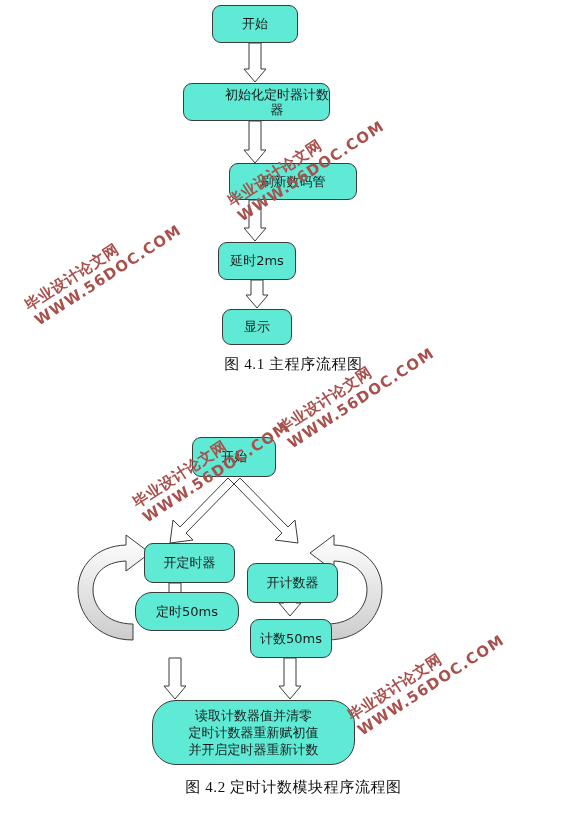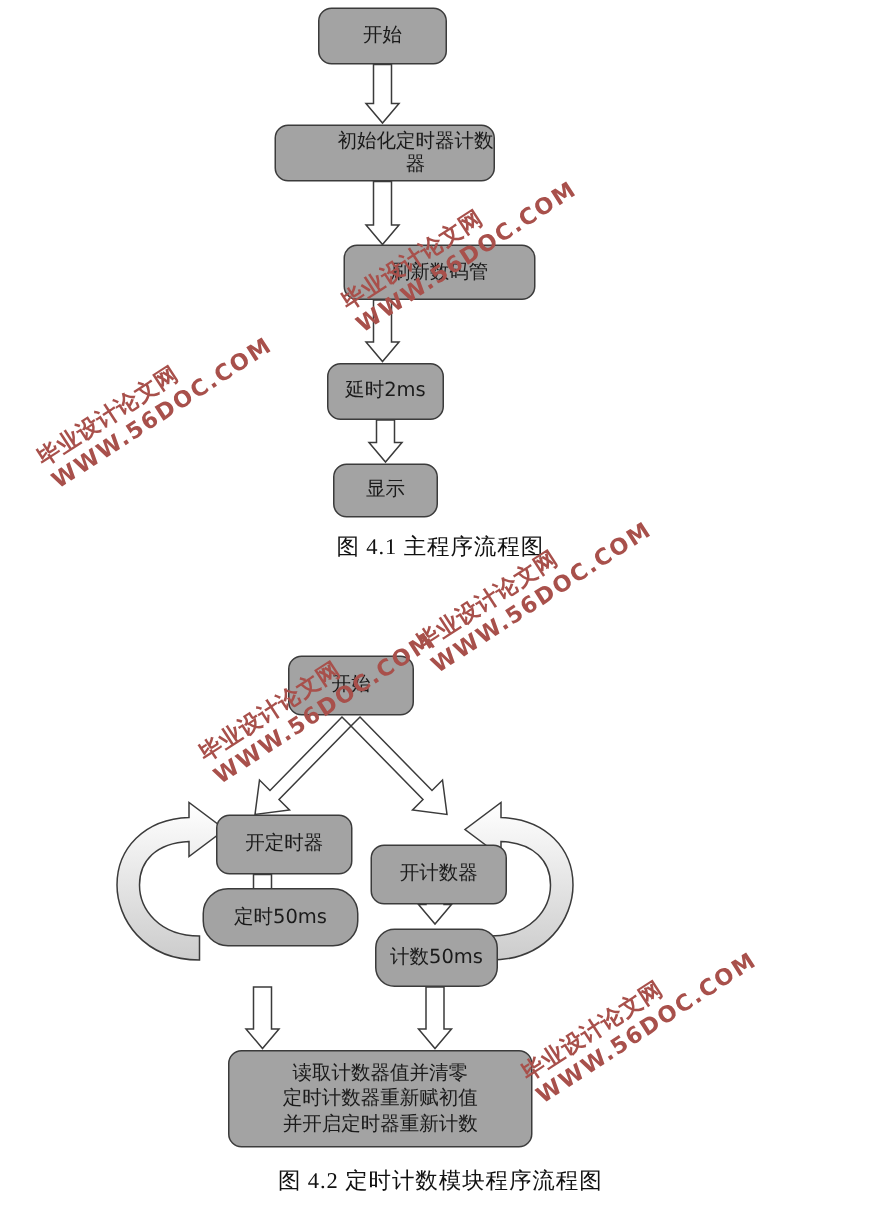--- a/index.html
+++ b/index.html
@@ -29,21 +29,21 @@
 
   
   .diagram{position:absolute;left:0;top:0;z-index:2;}
 
   
   .node{
     position:absolute;
     box-sizing:border-box;
     border:1px solid #3b3b3b;
     border-radius:9px;
-    background:#a3a3a3;
+    background:#5eead4;
     display:flex;
     align-items:center;
     justify-content:center;
     text-align:center;
     color:#1a1a1a;
     font-family:"DejaVu Sans","Liberation Sans",sans-serif;
     font-size:13px;
     z-index:3;
     line-height:1.18;
   }
@@ -167,25 +167,25 @@
   </div>
 
   <div class="node" style="left:247px;top:543px;width:91px;height:40px;margin-top:20px;">
     <span>开计数器</span>
   </div>
 
   <div class="node" style="left:135px;top:592px;width:104px;height:39px;border-radius:17px;">
     <span>定时50ms</span>
   </div>
 
-  <div class="node" style="left:250px;top:619px;width:82px;height:39px;border-radius:13px;">
+  <div class="node" style="left:250px;top:619px;width:82px;height:39px;">
     <span>计数50ms</span>
   </div>
 
-  <div class="node multiline" style="left:152px;top:700px;width:203px;height:65px;">
+  <div class="node multiline" style="left:152px;top:700px;width:203px;height:65px;border-radius:24px;">
     <span class="ln">读取计数器值并清零</span>
     <span class="ln">定时计数器重新赋初值</span>
     <span class="ln">并开启定时器重新计数</span>
   </div>
 
   <div class="caption" style="top:778px;">图 4.2  定时计数模块程序流程图</div>
 
   <div class="wm-layer">
 
     <div class="wm" style="left:22px;top:300px;font-size:15px;transform:rotate(-33deg);">

